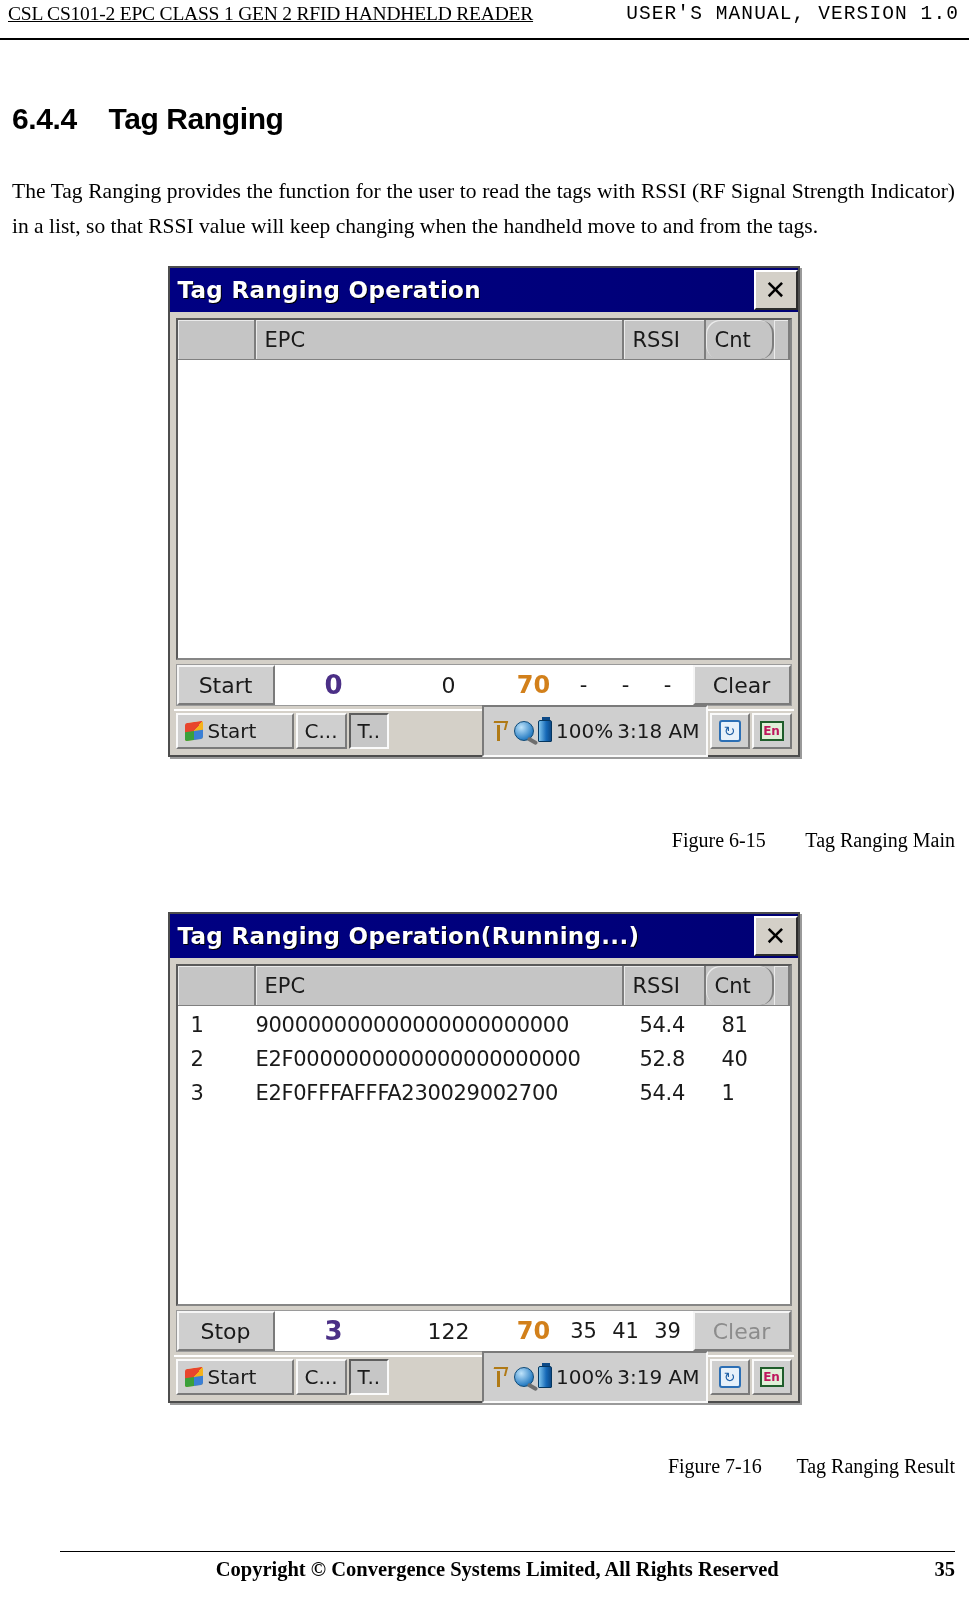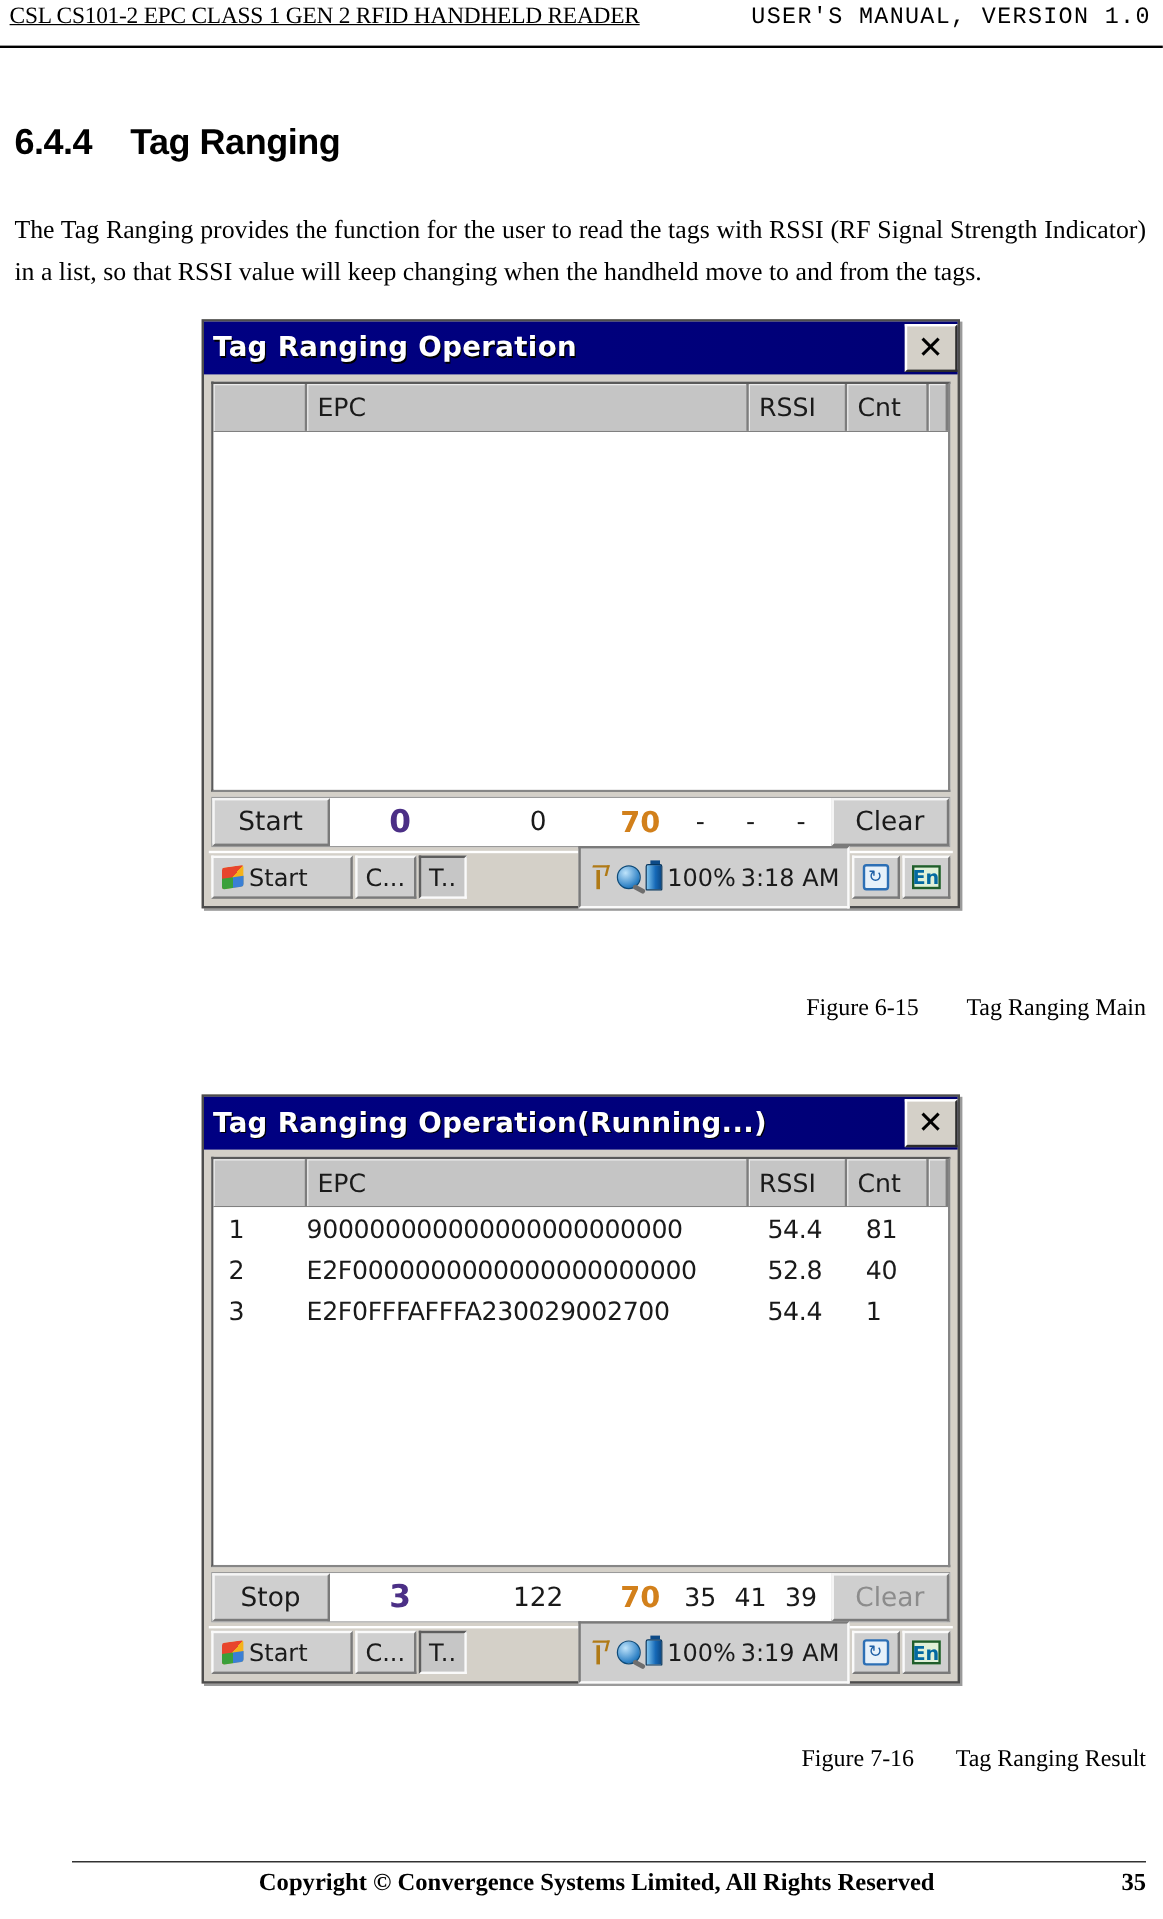--- a/index.html
+++ b/index.html
@@ -133,21 +133,21 @@
     font-family: "DejaVu Sans", sans-serif;
     font-size: 21px;
     color: #1a1a1a;
     background: #c5c5c5;
     box-shadow: inset 1px 1px 0 #ebebeb;
     text-align: center;
   }
   .hc-idx  { width: 78px; }
   .hc-epc  { flex: 1; }
   .hc-rssi { width: 82px; }
-  .hc-cnt  { width: 68px; border-right: 2px solid #7d7d7d; }
+  .hc-cnt  { width: 68px; border-right: 2px solid #7d7d7d; border-radius: 14px; }
   .hc-pad  { width: 16px; border-right: none; }
 
   .list-body {
     background: #ffffff;
     padding: 2px 0 0 0;
   }
   .list-body.tall  { height: 298px; }
   .list-body.short { height: 298px; }
 
   .row {
@@ -343,21 +343,21 @@
     display: flex; align-items:center; justify-content:center;
     font-size: 14px; color: #1f5fa5; font-family:"DejaVu Sans", sans-serif;
     line-height: 1;
   }
   .ic-keyboard {
     width: 24px; height: 20px;
     border: 2px solid #1f5d2b;
     background: #dff0d8;
     position: relative;
     display:flex; align-items:center; justify-content:center;
-    font-size: 16px; font-weight:bold; color:#0369a1;
+    font-size: 12px; font-weight:bold; color:#be185d;
     font-family:"DejaVu Sans", sans-serif;
   }
 
   
   .caption {
     text-align: right;
     font-family: "Liberation Serif", serif;
     font-size: 20px;
     font-weight: normal;
     white-space: pre;

